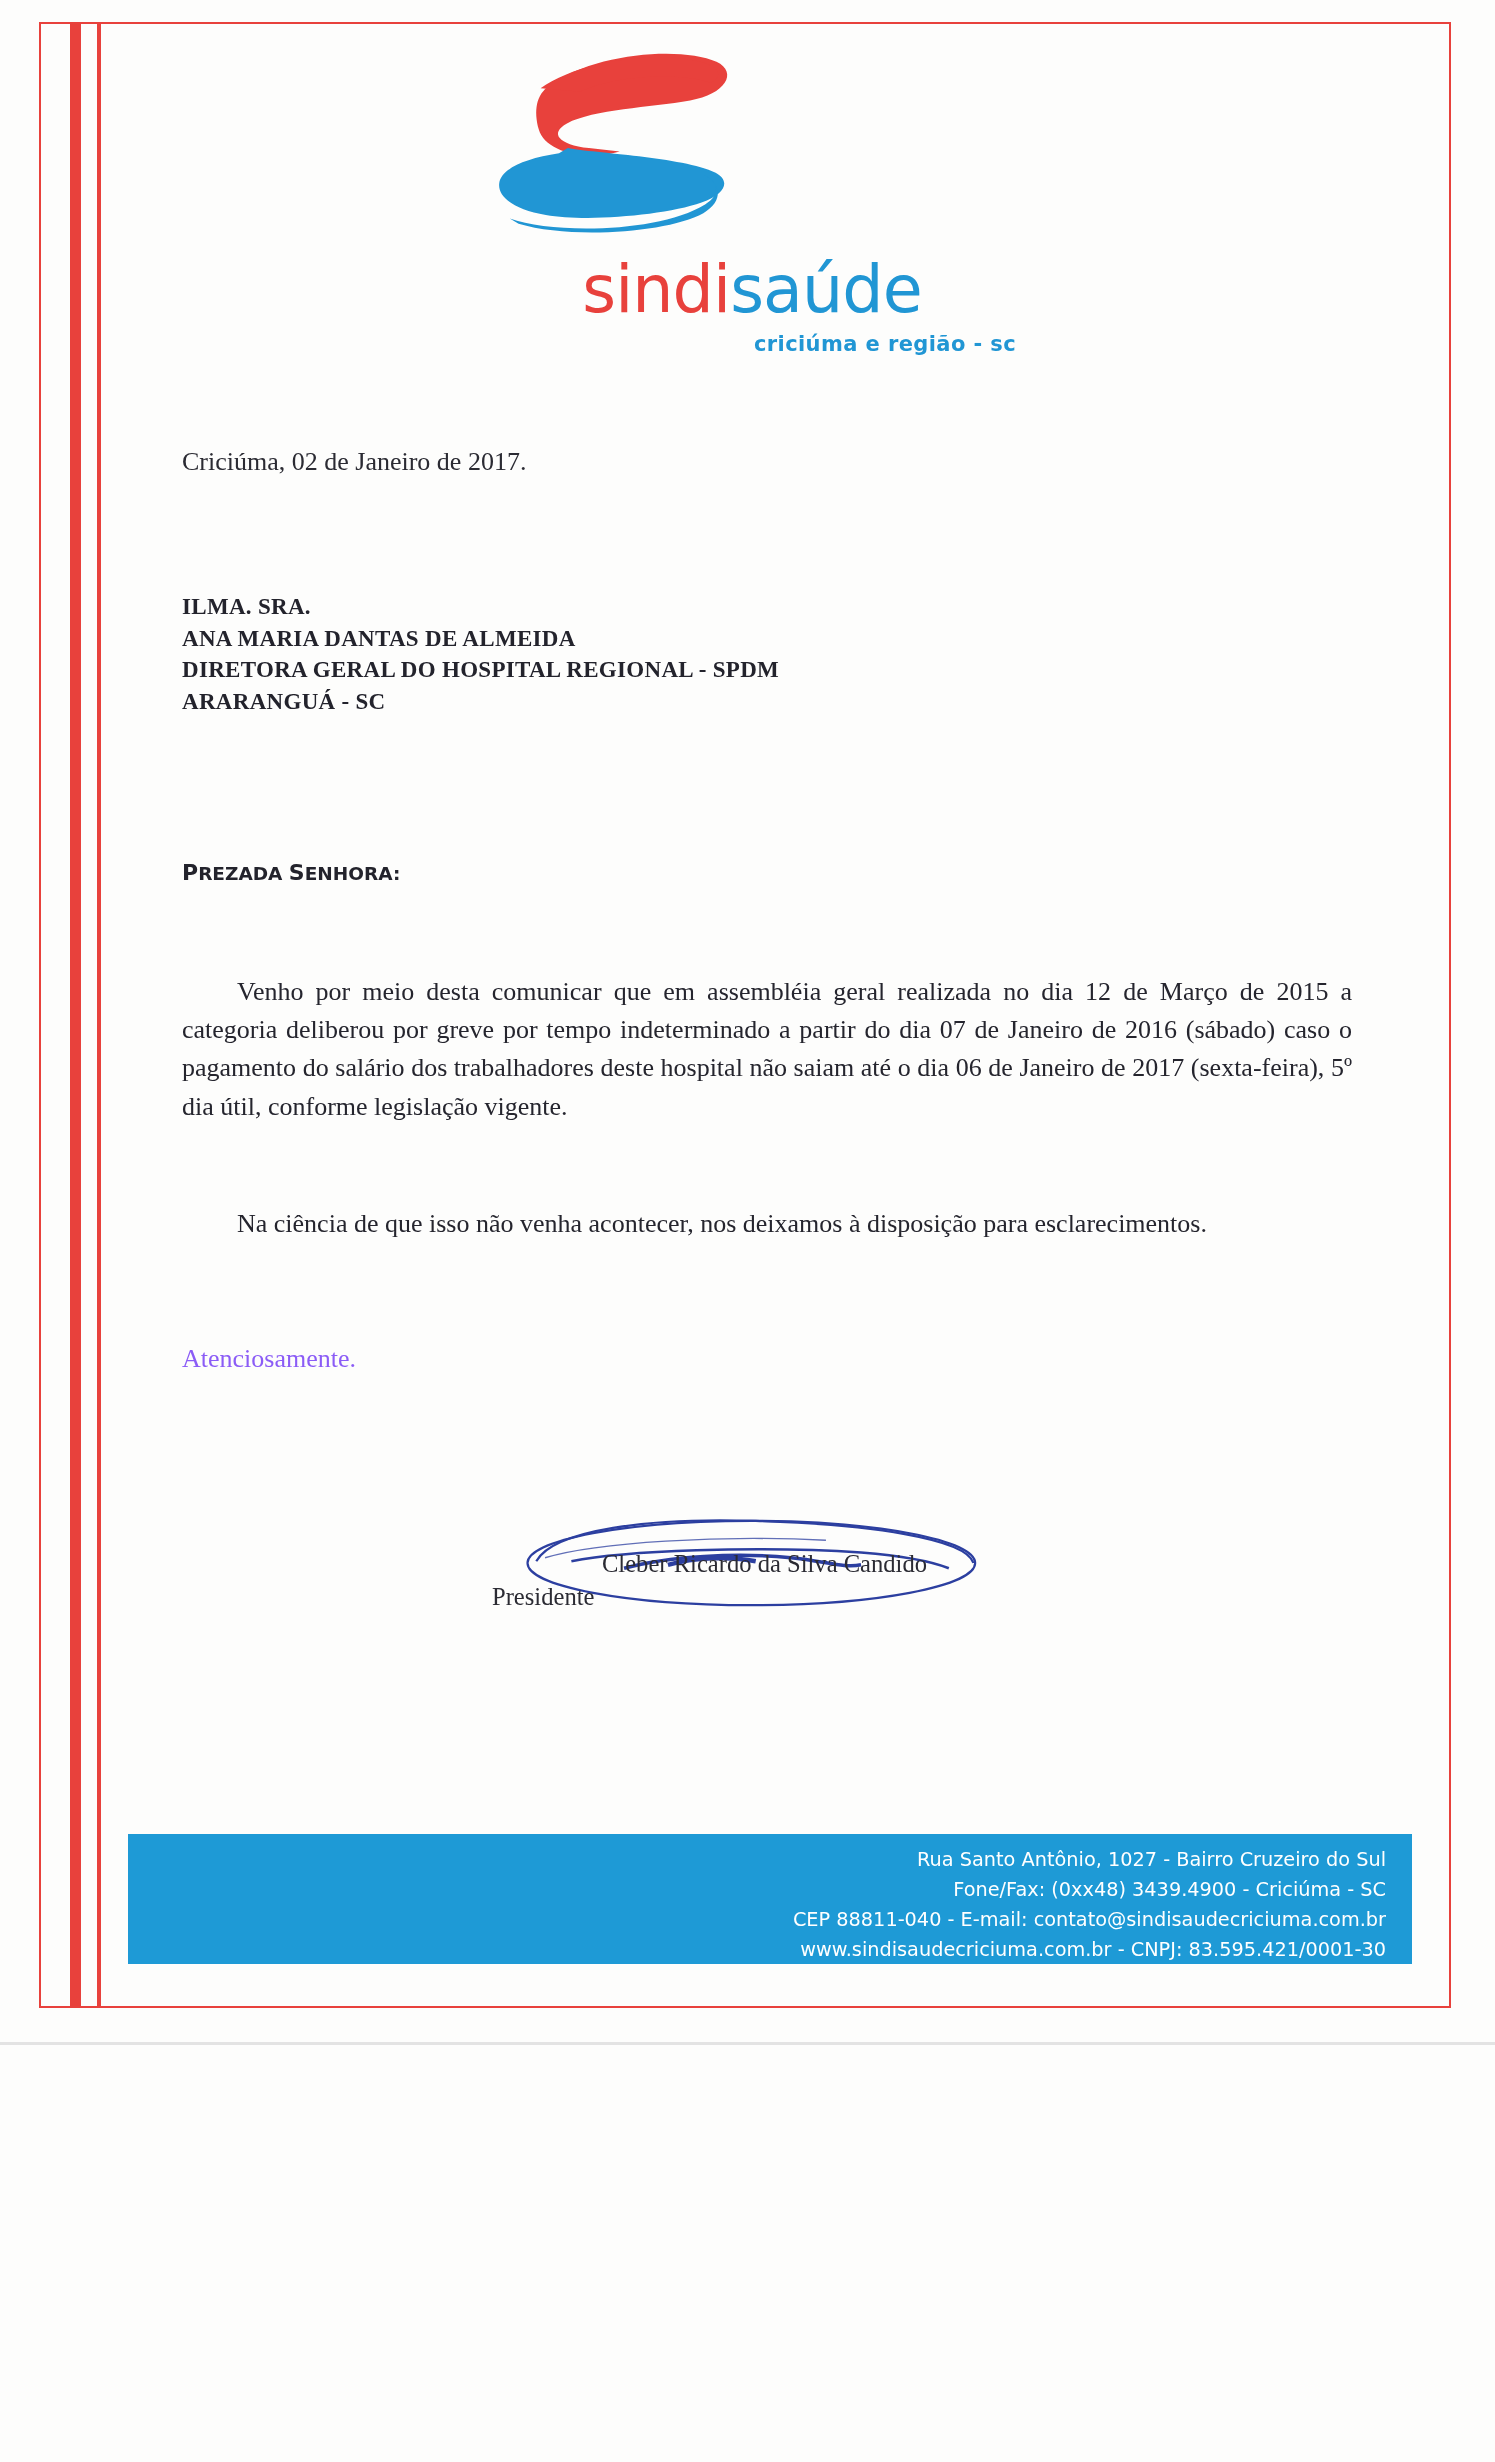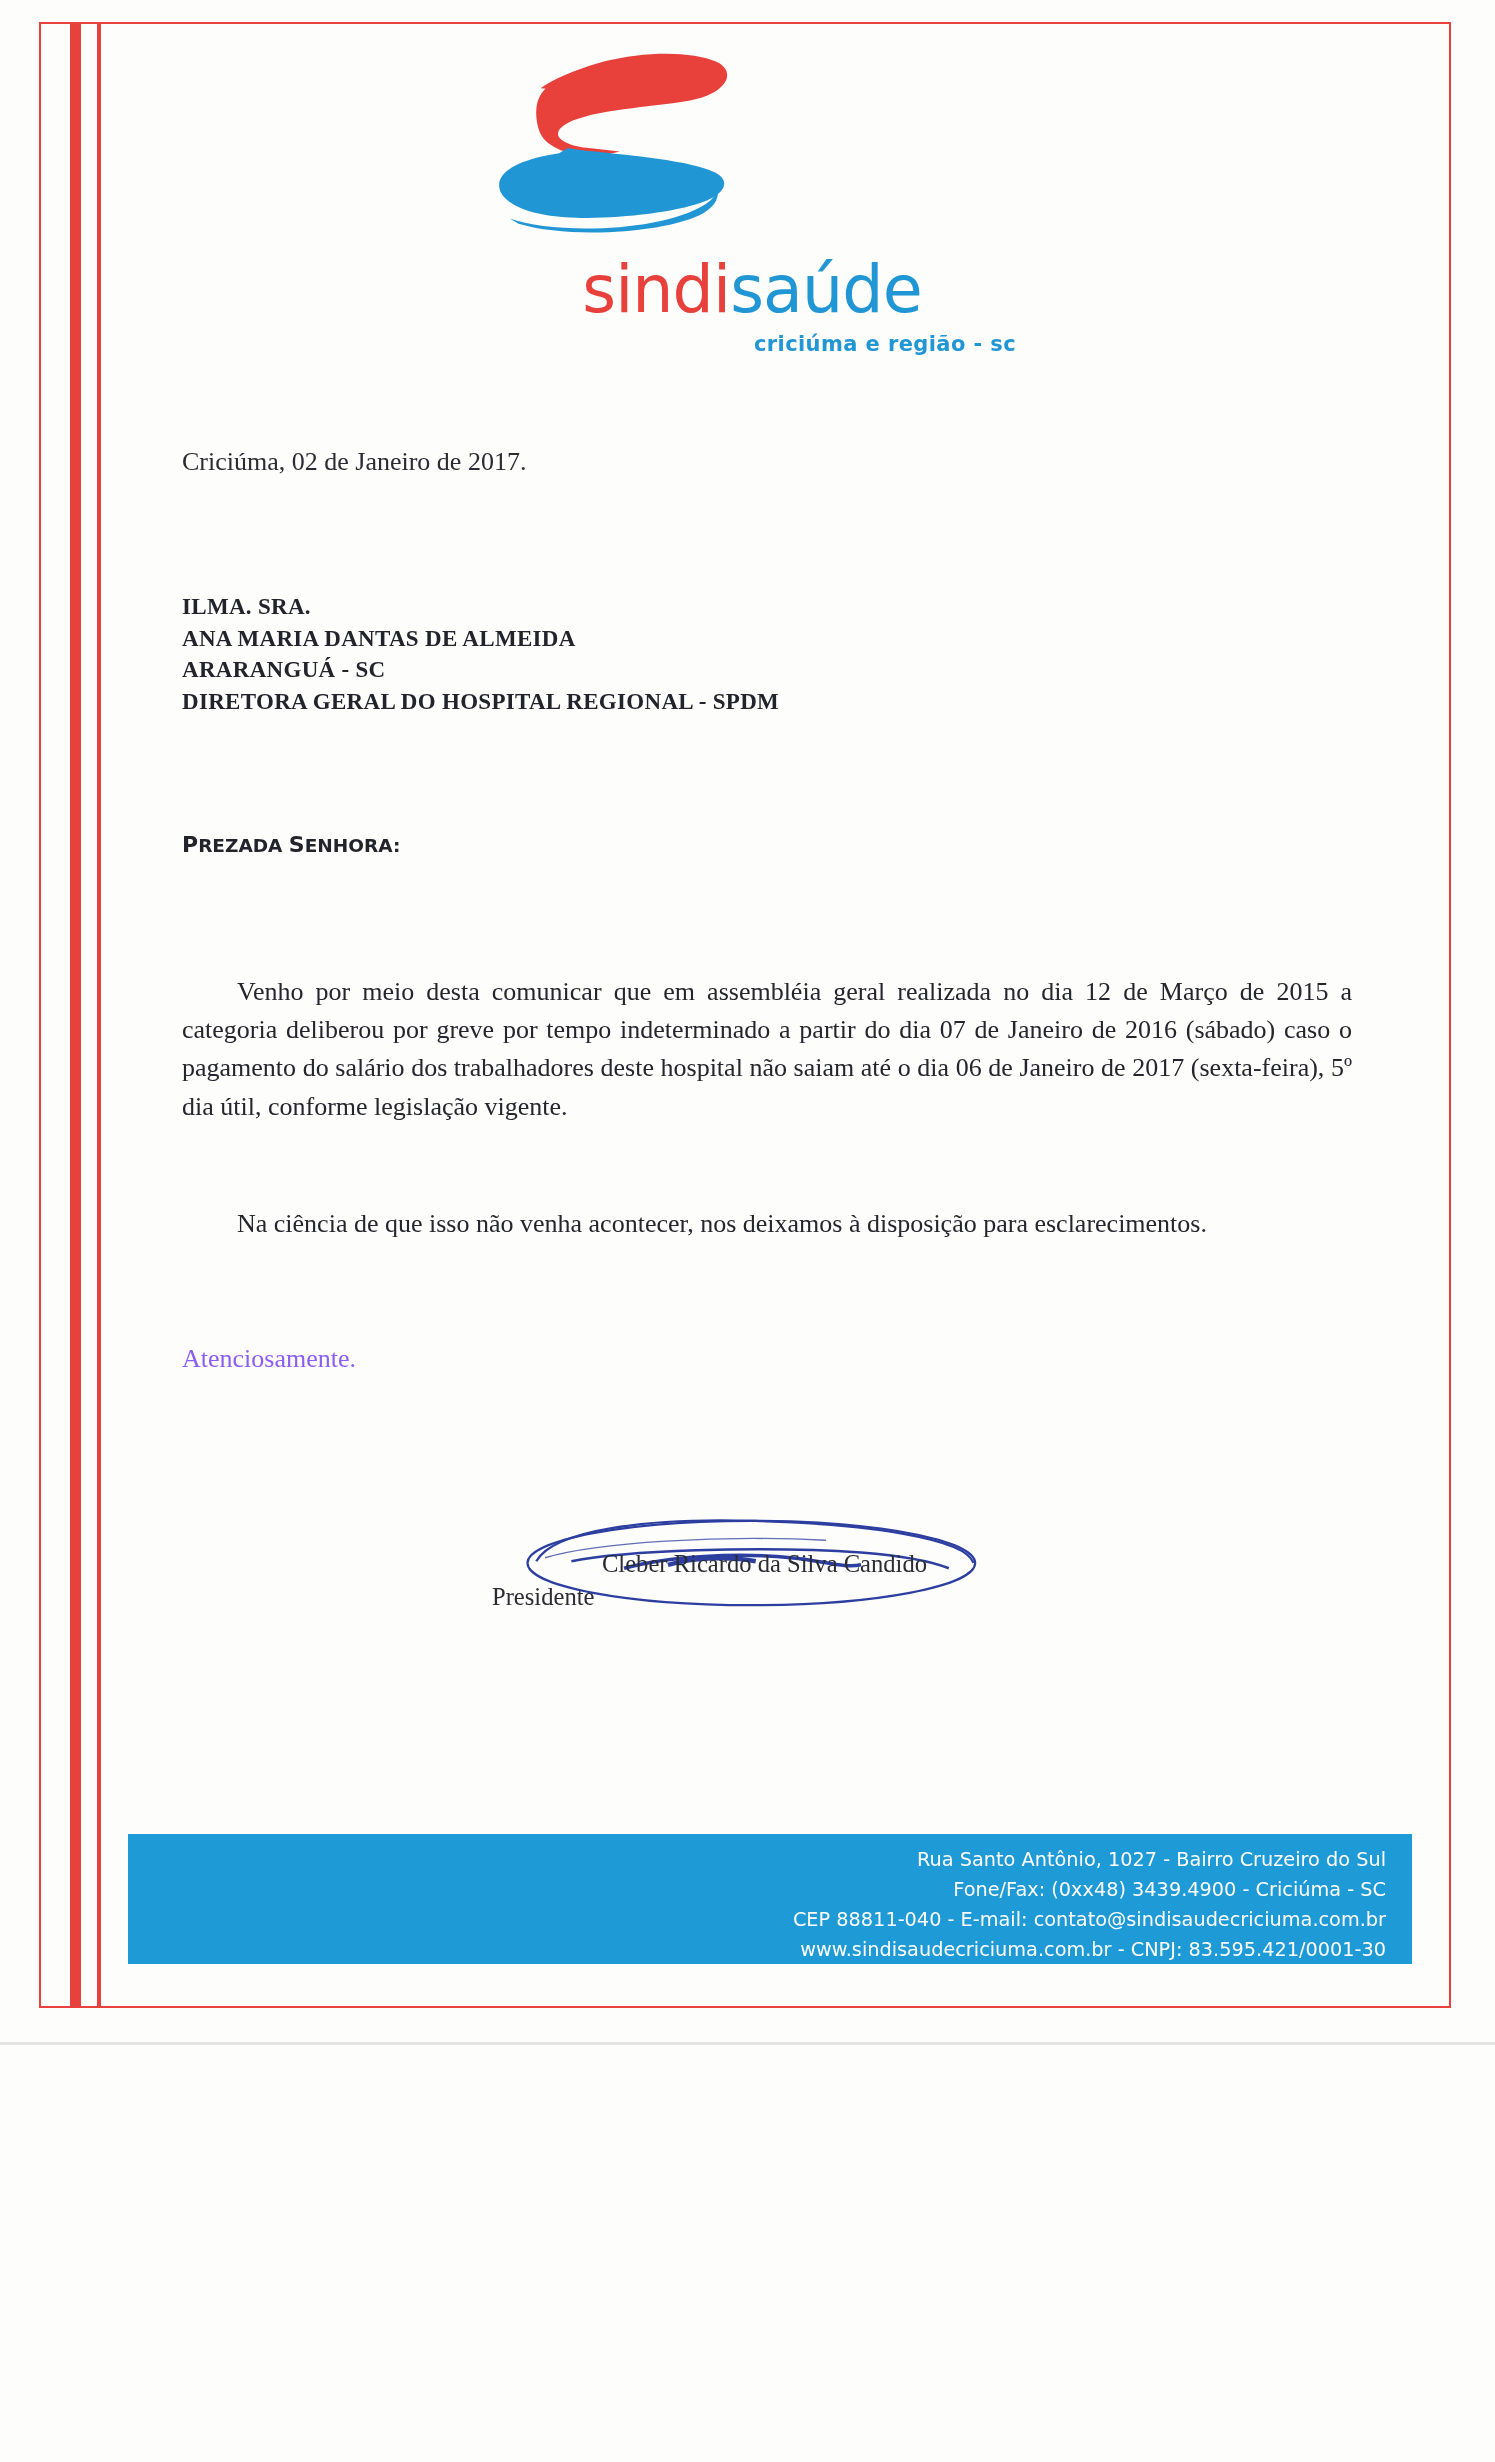--- a/index.html
+++ b/index.html
@@ -116,21 +116,21 @@
     font-size: 23px;
     font-weight: bold;
     color: #23232c;
     line-height: 1.37;
     letter-spacing: 0.3px;
   }
 
   .salutation {
     position: absolute;
     left: 182px;
-    top: 832px;
+    top: 860px;
     font-family: "DejaVu Sans", sans-serif;
     font-weight: bold;
     font-size: 22px;
     color: #23232c;
   }
   .salutation .sc { font-size: 18.5px; }
 
   .para {
     position: absolute;
     left: 182px;
@@ -224,22 +224,22 @@
     </svg>
     <div class="logo-word"><span class="sindi">sindi</span><span class="saude">saúde</span></div>
     <div class="logo-sub">criciúma e região - sc</div>
   </div>
 
   <div class="date-line">Criciúma, 02 de Janeiro de 2017.</div>
 
   <div class="recipient">
     <div>ILMA. SRA.</div>
     <div>ANA MARIA DANTAS DE ALMEIDA</div>
+    <div>DIRETORA GERAL DO HOSPITAL REGIONAL - SPDM</div>
     <div>ARARANGUÁ - SC</div>
-    <div>DIRETORA GERAL DO HOSPITAL REGIONAL - SPDM</div>
   </div>
 
   <div class="salutation"><span>P</span><span class="sc">REZADA </span><span>S</span><span class="sc">ENHORA:</span></div>
 
   <div class="para para-1">Venho por meio desta comunicar que em assembléia geral realizada no dia 12 de Março de 2015 a categoria deliberou por greve por tempo indeterminado a partir do dia 07 de Janeiro de 2016 (sábado) caso o pagamento do salário dos trabalhadores deste hospital não saiam até o dia 06 de Janeiro de 2017 (sexta-feira), 5º dia útil, conforme legislação vigente.</div>
   <div class="para para-2">Na ciência de que isso não venha acontecer, nos deixamos à disposição para esclarecimentos.</div>
 
   <div class="closing">Atenciosamente.</div>
 
   <div class="sig-wrap">

